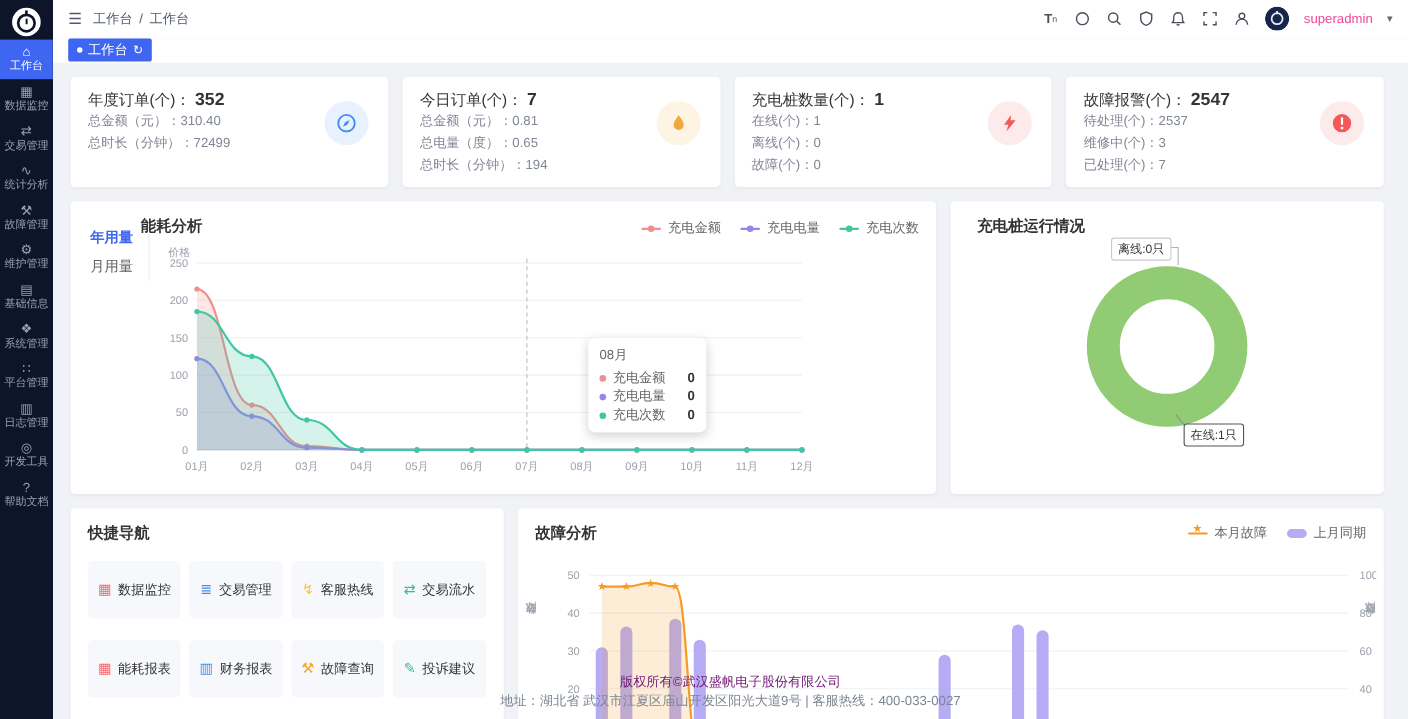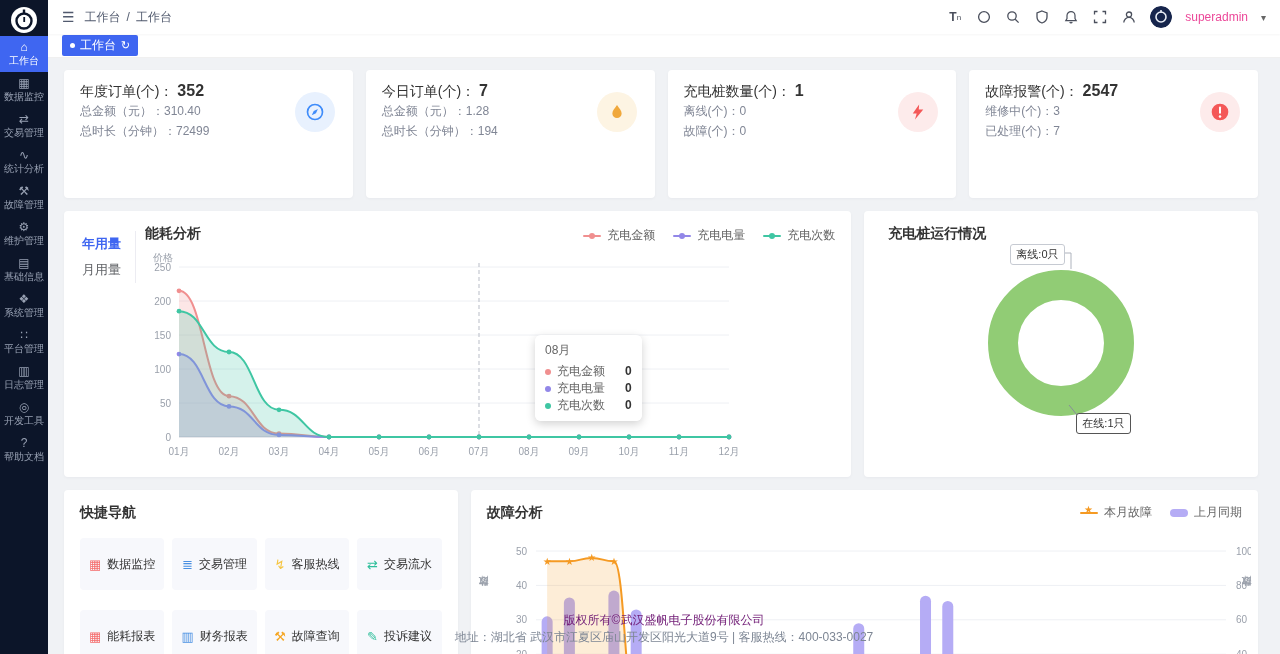--- a/index.html
+++ b/index.html
@@ -31,35 +31,35 @@
 .tabbar{position:fixed;left:48px;top:34px;right:0;height:24px;background:#fff;z-index:19;
   border-bottom:1px solid #f0f0f0;display:flex;align-items:center;padding:0 14px}
 .tab{display:inline-flex;align-items:center;gap:5px;background:#3f66f1;color:#fff;font-size:12px;
   padding:2px 8px;border-radius:2px;cursor:pointer}
 .tab .dot{width:5px;height:5px;border-radius:50%;background:#fff}
 .tab .refresh{font-size:11px}
 
 main{position:absolute;left:48px;top:58px;right:0;bottom:0;padding:12px 22px 0 16px}
 .card{background:#fff;border-radius:4px;box-shadow:0 1px 3px rgba(15,23,42,.04);overflow:hidden;position:relative}
 .stats{display:grid;grid-template-columns:repeat(4,1fr);gap:13px}
-.stat-card{height:128px;padding:12px 16px;position:relative}
+.stat-card{height:100px;padding:12px 16px;position:relative}
 .stat-title{font-size:14px;color:#333}
 .stat-title b{font-size:16px;margin-left:4px}
 .stat-line{font-size:12px;color:#808695;line-height:19px;margin-top:1px}
 .stat-icon{position:absolute;right:18px;top:22px;width:40px;height:40px;border-radius:50%;
   display:flex;align-items:center;justify-content:center}
 .row2{display:grid;grid-template-columns:2fr 1fr;gap:13px;margin-top:13px}
 .row3{display:grid;grid-template-columns:1fr 2fr;gap:13px;margin-top:13px}
 .card-title{font-size:14px;font-weight:700;color:#333}
 
 .energy-card{height:266px;padding:14px 16px}
 .etabs{position:absolute;left:14px;top:20px;border-right:1px solid #ececf2;padding-right:10px}
 .etab{font-size:13px;color:#606266;padding:4px 4px;cursor:pointer;white-space:nowrap}
 .etab.active{color:#3f66f1;font-weight:700}
-.e-title{position:absolute;left:81px;top:14px}
+.e-title{position:absolute;left:64px;top:14px}
 .legend{position:absolute;right:16px;top:16px;display:flex;gap:18px;align-items:center}
 .lg-item{display:flex;align-items:center;gap:6px;font-size:12px;color:#666;cursor:pointer}
 .lg-line{width:18px;height:2px;border-radius:1px;position:relative;display:inline-block}
 .lg-dot{position:absolute;left:6px;top:-2px;width:6px;height:6px;border-radius:50%}
 .lg-starchar{position:absolute;left:4px;top:-8px;font-size:10px;font-style:normal}
 .lg-swatch{width:18px;height:8px;border-radius:4px;display:inline-block}
 .chart-tooltip{position:absolute;left:471px;top:124px;min-width:104px;background:rgba(255,255,255,.96);
   border-radius:6px;box-shadow:0 3px 10px rgba(0,0,0,.18);padding:7px 10px;z-index:5;font-size:12px;color:#666}
 .tt-title{margin-bottom:4px;color:#666}
 .tt-row{display:flex;align-items:center;gap:6px;line-height:17px}
@@ -220,40 +220,43 @@
         <div class="stat-line">总时长（分钟）：72499</div>
         <div class="stat-icon" style="background:#e8f1fe">
           <svg width="20" height="20" viewBox="0 0 24 24">
             <circle cx="12" cy="12" r="9" fill="none" stroke="#3f8cfa" stroke-width="2"></circle>
             <path d="M15.5 8.5l-2.4 5-5 2.4 2.4-5z" fill="#3f8cfa"></path>
           </svg>
         </div>
       </div>
       <div class="card stat-card">
         <div class="stat-title"><span>今日订单(个)：</span><b>7</b></div>
-        <div class="stat-line">总金额（元）：1.28</div>
+        <div class="stat-line">总金额（元）：0.81</div>
+        <div class="stat-line">总电量（度）：0.65</div>
         <div class="stat-line">总时长（分钟）：194</div>
         <div class="stat-icon" style="background:#fdf4e3">
           <svg width="18" height="18" viewBox="0 0 24 24">
             <path d="M12 2.5c3.2 4.6 6.2 7.8 6.2 11.4A6.2 6.2 0 0 1 5.8 13.9C5.8 10.3 8.8 7.1 12 2.5z" fill="#f0a83c"></path>
           </svg>
         </div>
       </div>
       <div class="card stat-card">
         <div class="stat-title"><span>充电桩数量(个)：</span><b>1</b></div>
+        <div class="stat-line">在线(个)：1</div>
         <div class="stat-line">离线(个)：0</div>
         <div class="stat-line">故障(个)：0</div>
         <div class="stat-icon" style="background:#fdebeb">
           <svg width="18" height="18" viewBox="0 0 24 24">
             <path d="M13.5 2L5 14h5.2L8 22l11-13.5h-6z" fill="#f45858"></path>
           </svg>
         </div>
       </div>
       <div class="card stat-card">
         <div class="stat-title"><span>故障报警(个)：</span><b>2547</b></div>
+        <div class="stat-line">待处理(个)：2537</div>
         <div class="stat-line">维修中(个)：3</div>
         <div class="stat-line">已处理(个)：7</div>
         <div class="stat-icon" style="background:#fdebeb">
           <svg width="20" height="20" viewBox="0 0 24 24">
             <circle cx="12" cy="12" r="10" fill="#f45858"></circle>
             <rect x="10.8" y="5.5" width="2.4" height="8.5" rx="1.2" fill="#fff"></rect>
             <circle cx="12" cy="17.3" r="1.5" fill="#fff"></circle>
           </svg>
         </div>
       </div>

